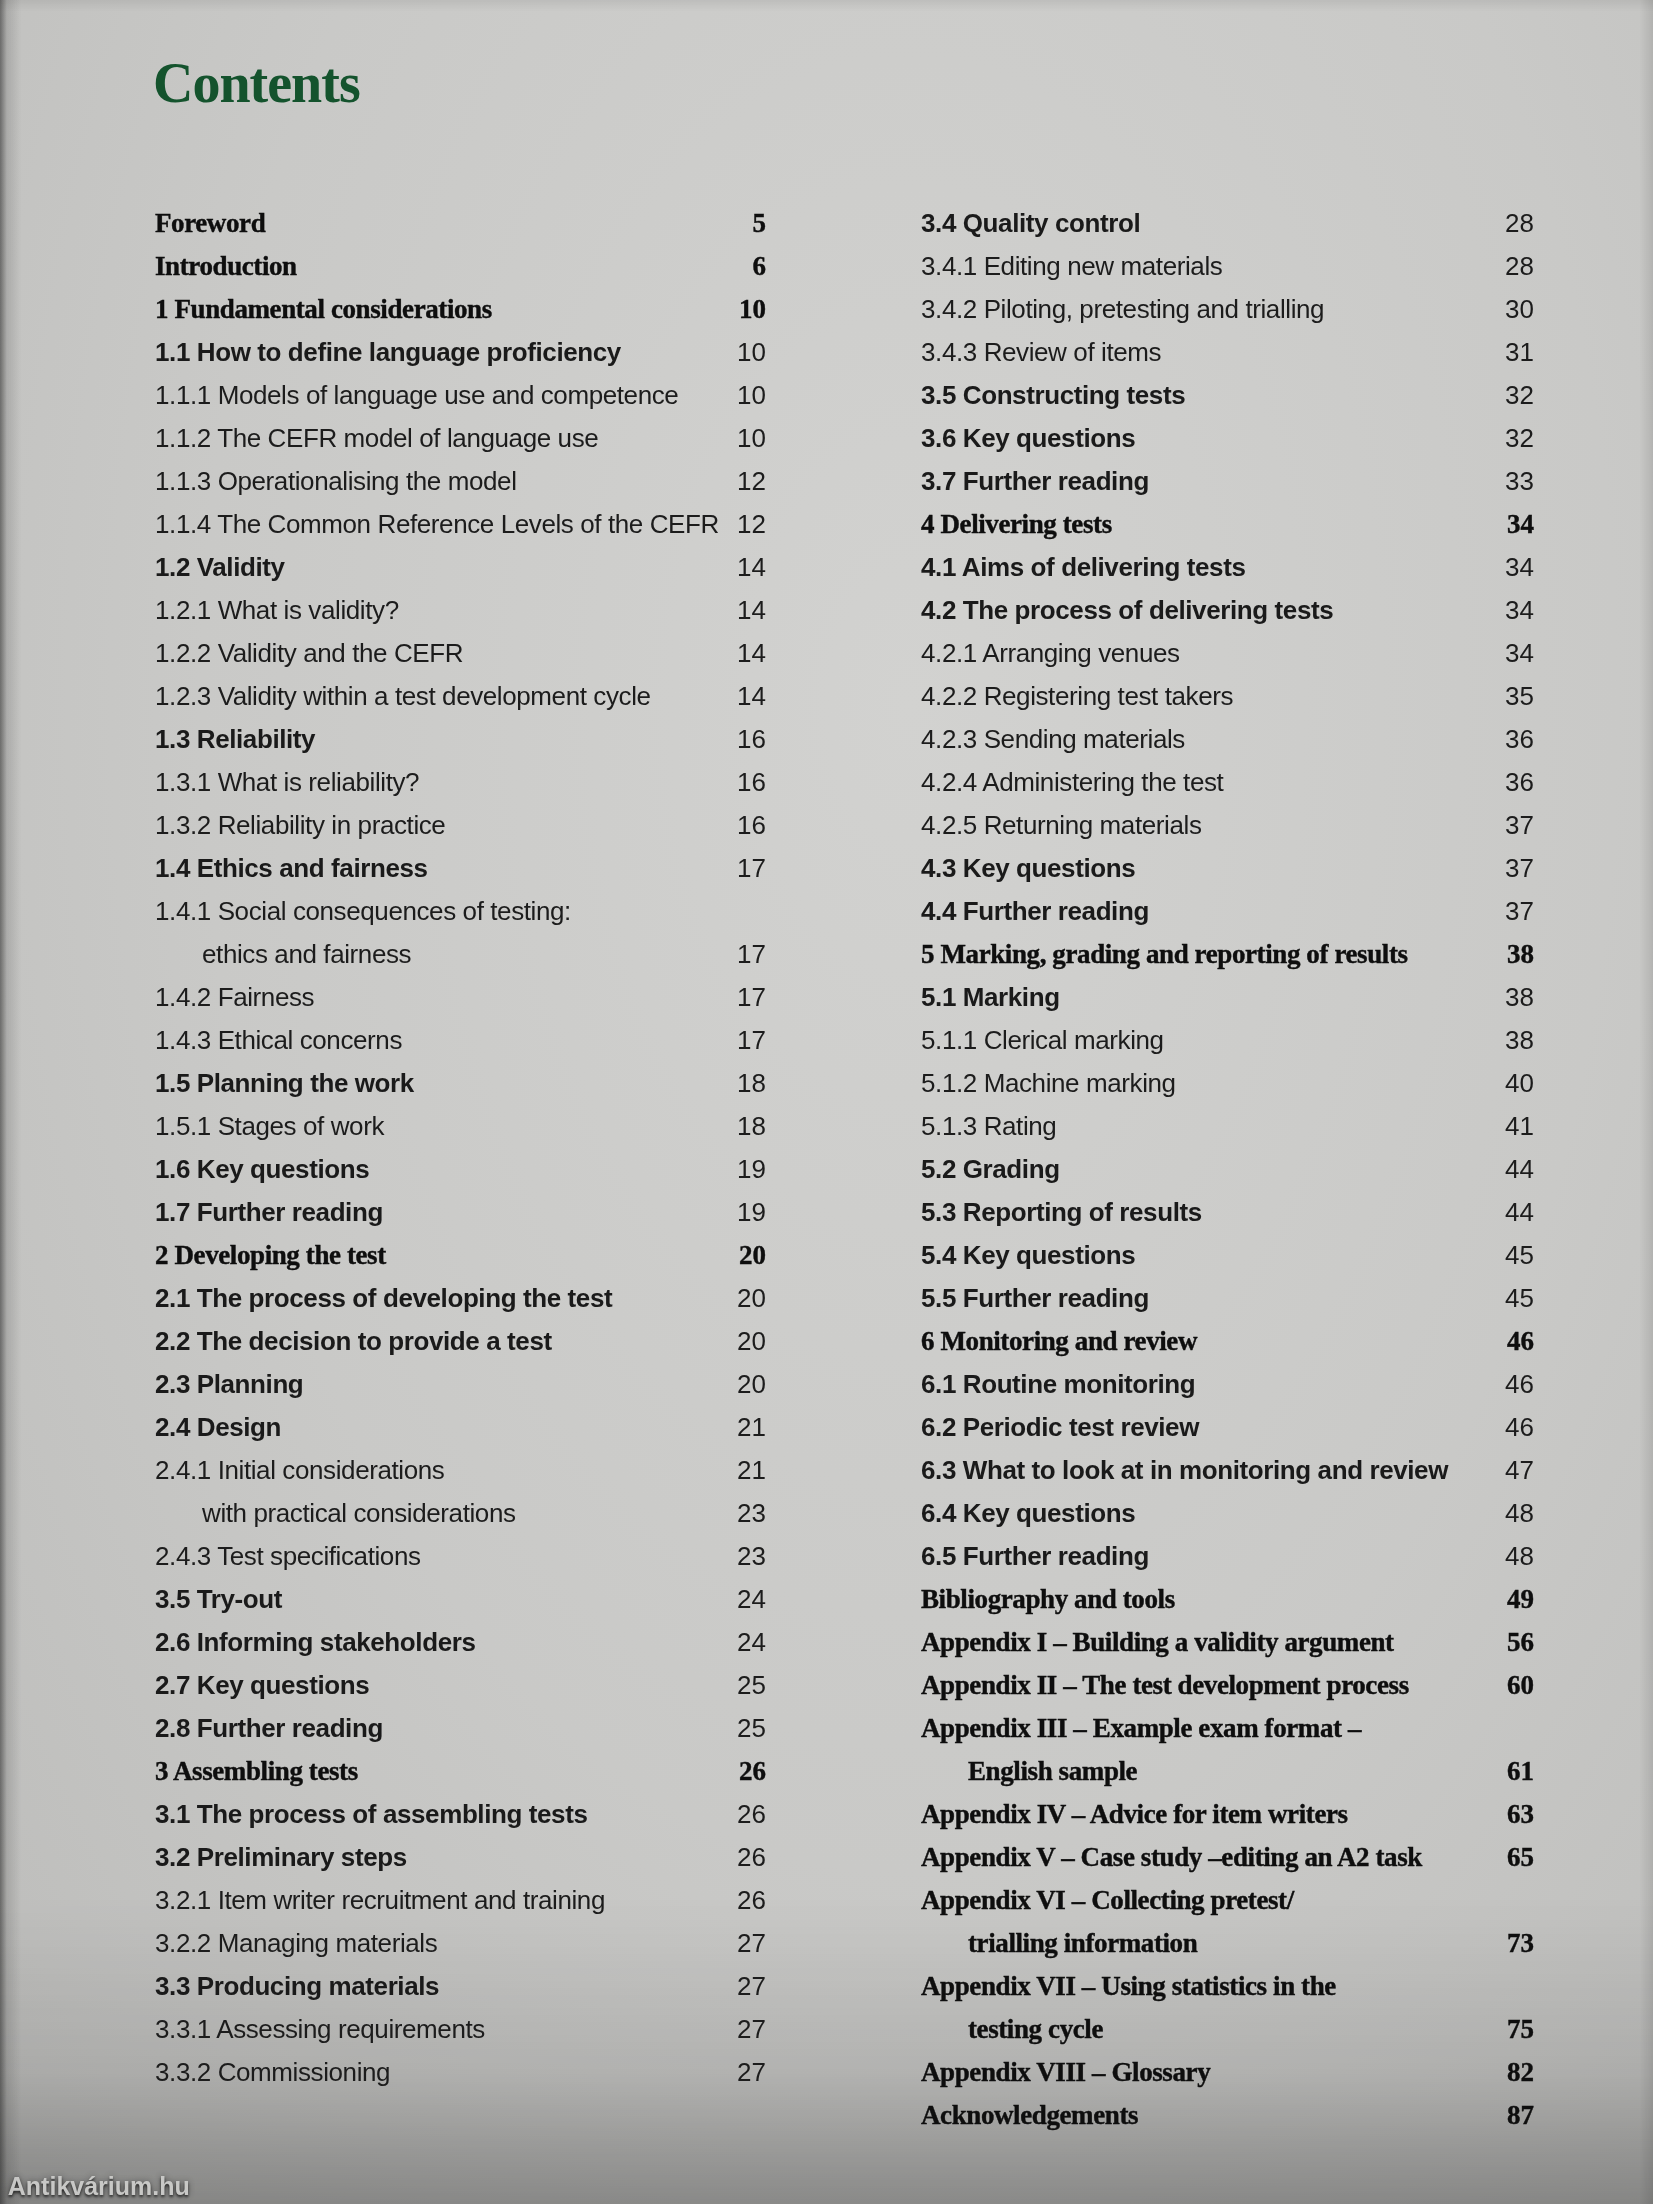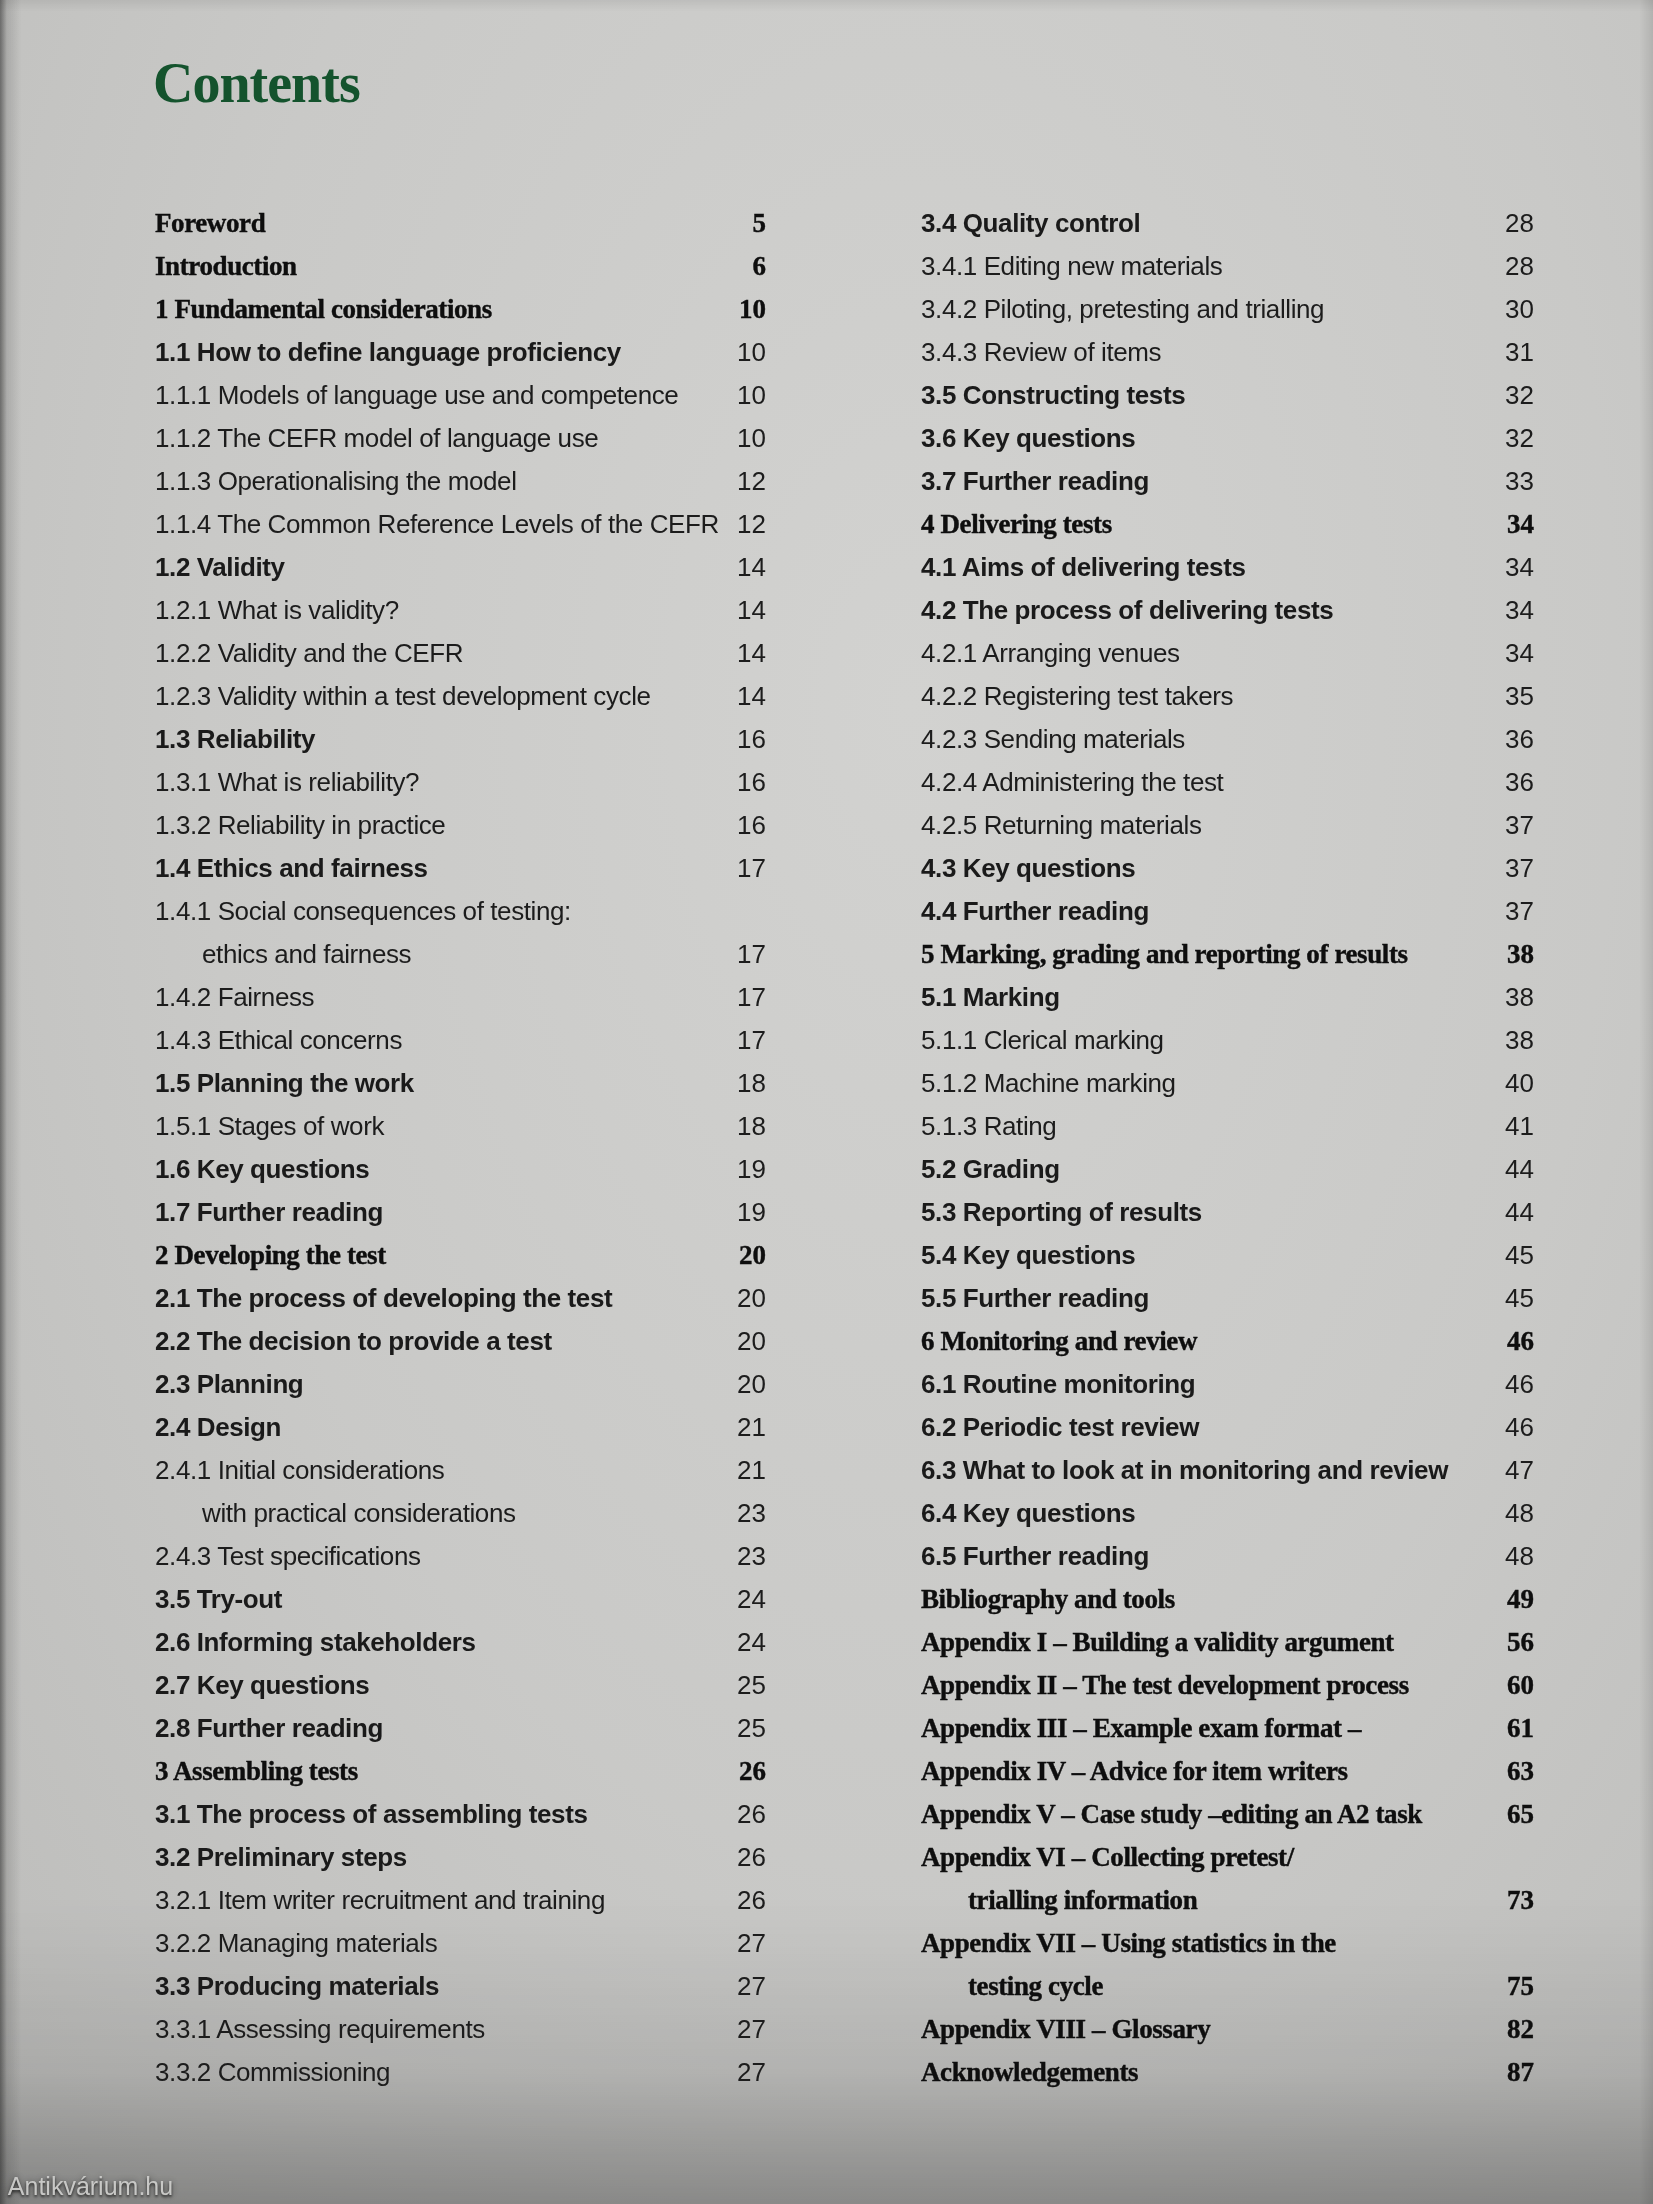--- a/index.html
+++ b/index.html
@@ -29,21 +29,21 @@
   .row.lv2{font-weight:700;font-size:26px;color:#1a1a1a;}
   .row.lv1{font-weight:700;font-size:27px;color:#0e0e0e;font-family:Liberation Serif, serif;-webkit-text-stroke:0.4px #0e0e0e;}
   .pg{
     position:absolute;right:0;bottom:0;line-height:43px;
     font-weight:400;font-size:26px;letter-spacing:0;
     color:#1c1c1c;-webkit-text-stroke:0;
   }
   .row.lv1 .pg{font-weight:700;color:#0e0e0e;font-size:27px;-webkit-text-stroke:0.4px #0e0e0e;}
   .watermark{
     position:absolute;left:7.8px;bottom:3.9px;
-    font-size:25px;font-weight:400;letter-spacing:0;
+    font-size:25px;font-weight:700;letter-spacing:0;
     color:#cfcfcd;
     text-shadow:0 1.9px 2.9px rgba(0,0,0,0.75), 0 0 7.8px rgba(0,0,0,0.45);
     opacity:0.9;
   }
 </style>
 </head>
 <body>
 
 <h1 class="page-title">Contents</h1>
 
@@ -515,20 +515,21 @@
     </div>
     <div class="row lv1">
       <div class="lab">
         <div class="l1">Appendix II – The test development process</div>
       </div>
       <span class="pg">60</span>
     </div>
     <div class="row lv1">
       <div class="lab">
         <div class="l1">Appendix III – Example exam format –</div>
+        <div class="l2">English sample</div>
       </div>
       <span class="pg">61</span>
     </div>
     <div class="row lv1">
       <div class="lab">
         <div class="l1">Appendix IV – Advice for item writers</div>
       </div>
       <span class="pg">63</span>
     </div>
     <div class="row lv1">

